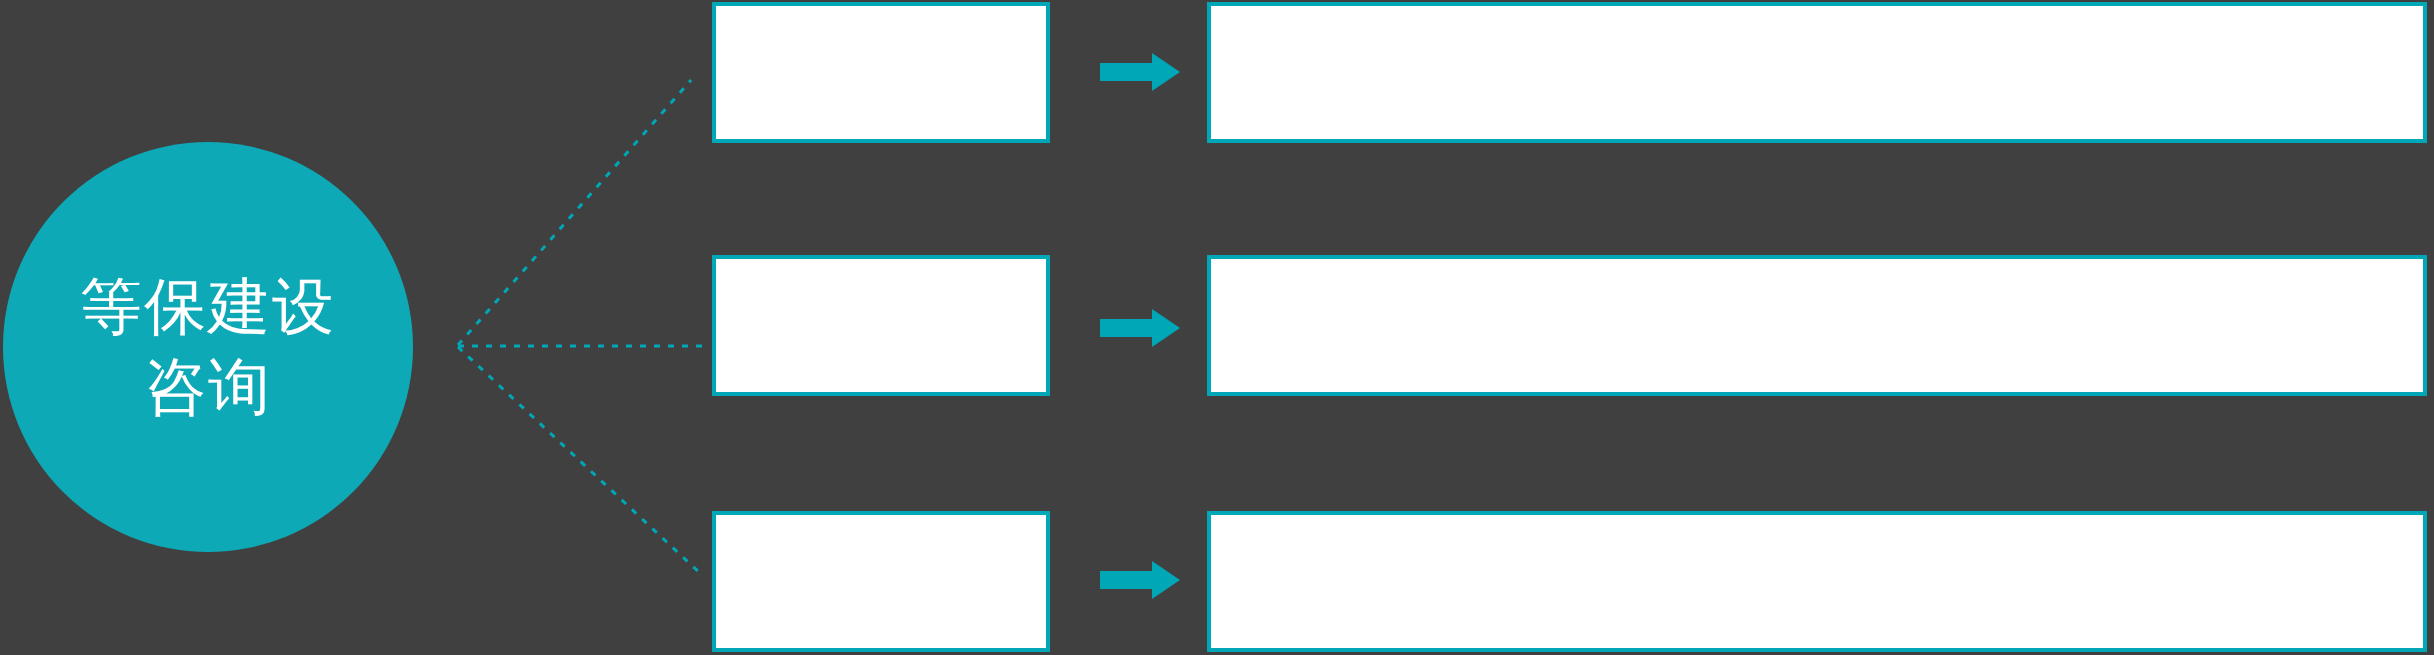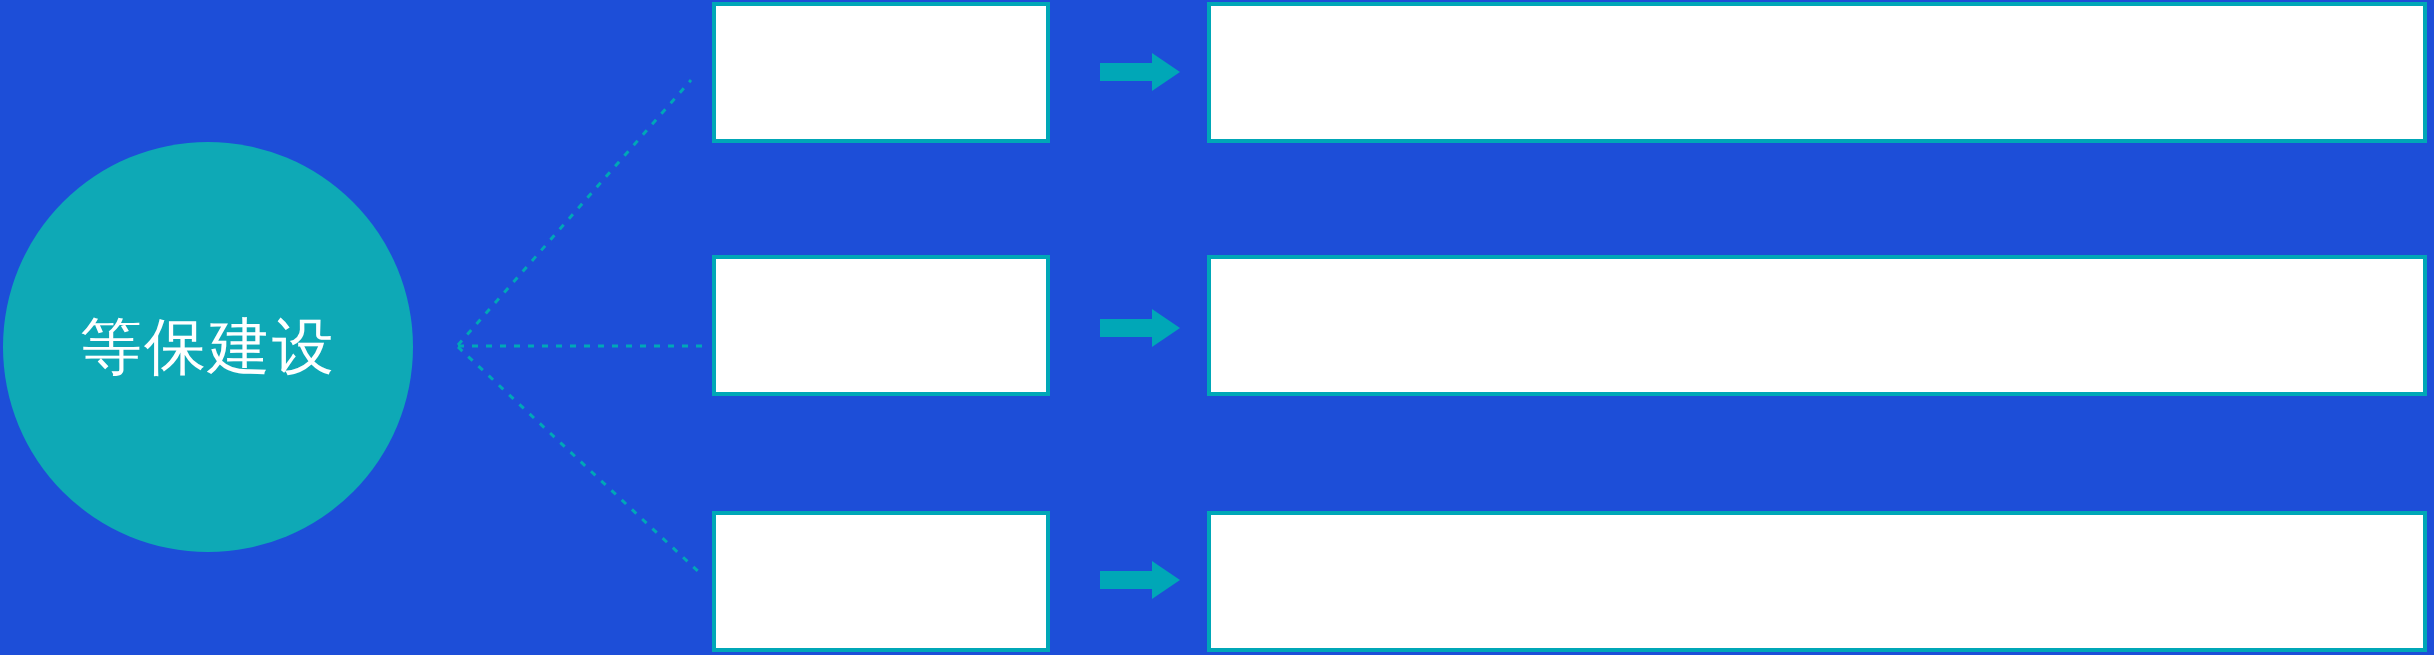--- a/index.html
+++ b/index.html
@@ -8,21 +8,21 @@
     --text-on-circle: #ffffff;
   }
   * { margin: 0; padding: 0; box-sizing: border-box; }
   html, body { background: #ffffff; }
   body { font-family: "Liberation Sans", "DejaVu Sans", sans-serif; }
 
   .canvas {
     position: relative;
     width: 2434px;
     height: 655px;
-    background: #1d4ed8;
+    background: #404040;
     overflow: hidden;
     text-decoration: underline;
   }
 
   
   .circle {
     position: absolute;
     left: 3px;
     top: 142px;
     width: 410px;
@@ -100,20 +100,21 @@
     border-left: 28px solid var(--accent);
   }
 </style>
 </head>
 <body>
 
 <div class="canvas">
 
   <div class="circle">
     <span>等保建设</span>
+    <span>咨询</span>
   </div>
 
   <svg class="connectors" viewBox="0 0 2434 655">
     <line x1="458" y1="345" x2="691" y2="80"></line>
     <line x1="458" y1="346" x2="704" y2="346"></line>
     <line x1="458" y1="347" x2="701" y2="574"></line>
   </svg>
 
   <div class="row1">
     <div class="small-box"></div>

